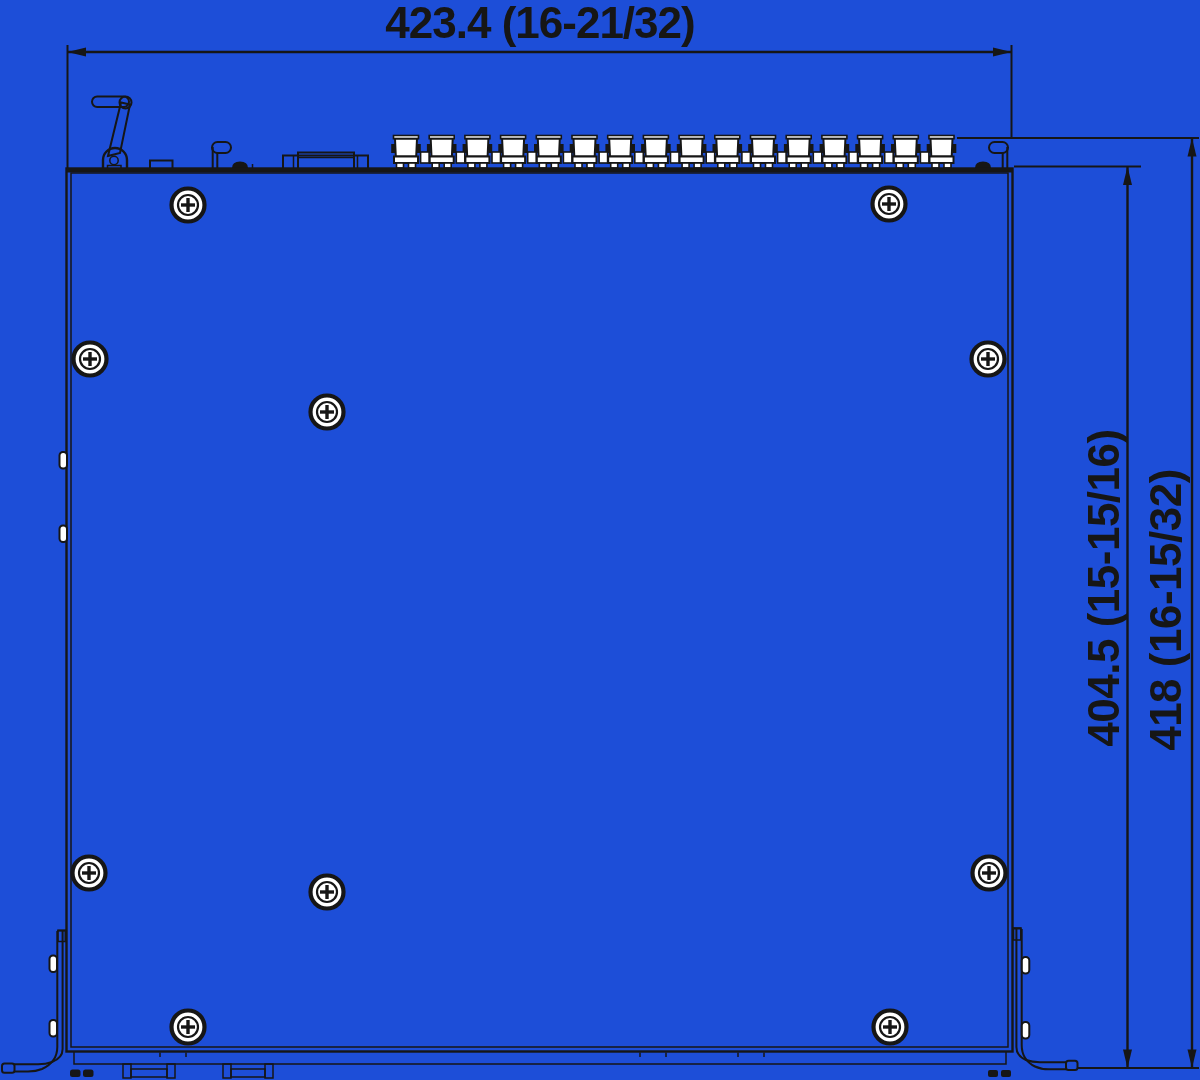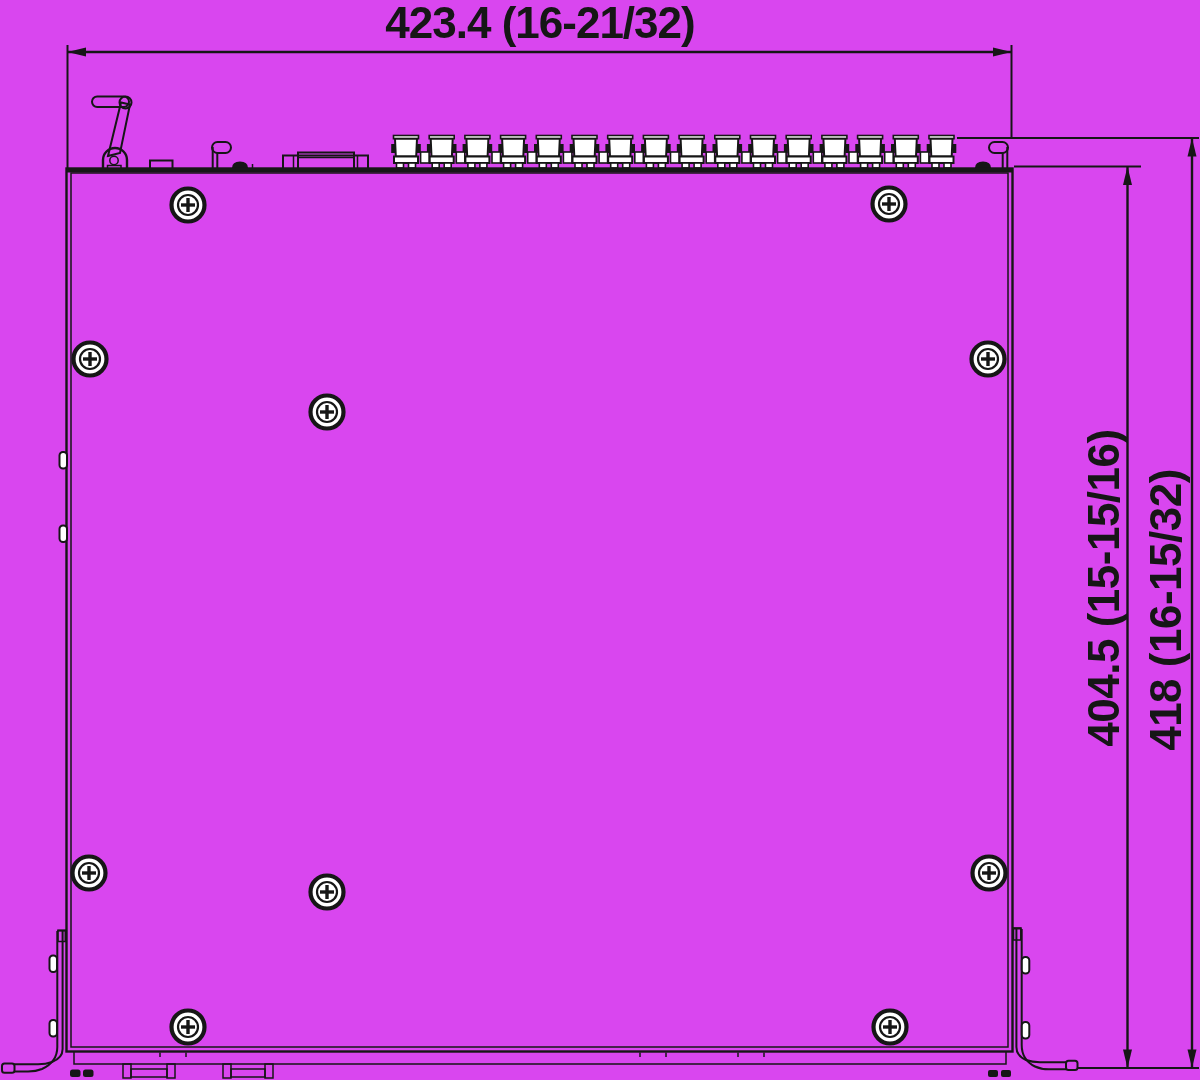--- a/index.html
+++ b/index.html
@@ -1,16 +1,16 @@
 <!DOCTYPE html>
 <html><head>
 <meta charset="utf-8">
 <style>
   html,body{margin:0;padding:0;background:#ffffff;}
-  .stage{position:relative;width:1200px;height:1080px;background:#d946ef;overflow:hidden;}
+  .stage{position:relative;width:1200px;height:1080px;background:#1d4ed8;overflow:hidden;}
   svg{display:block;}
   svg text{
     font-family:"Liberation Sans","DejaVu Sans",sans-serif;
     font-weight:700;
     fill:#161616;
   }
   .ln{stroke:#161616;fill:none;stroke-width:2;}
   .ln-thick{stroke:#161616;fill:none;stroke-width:2.4;}
   .ln-thin{stroke:#161616;fill:none;stroke-width:1.5;}
   .filldark{fill:#161616;stroke:none;}

